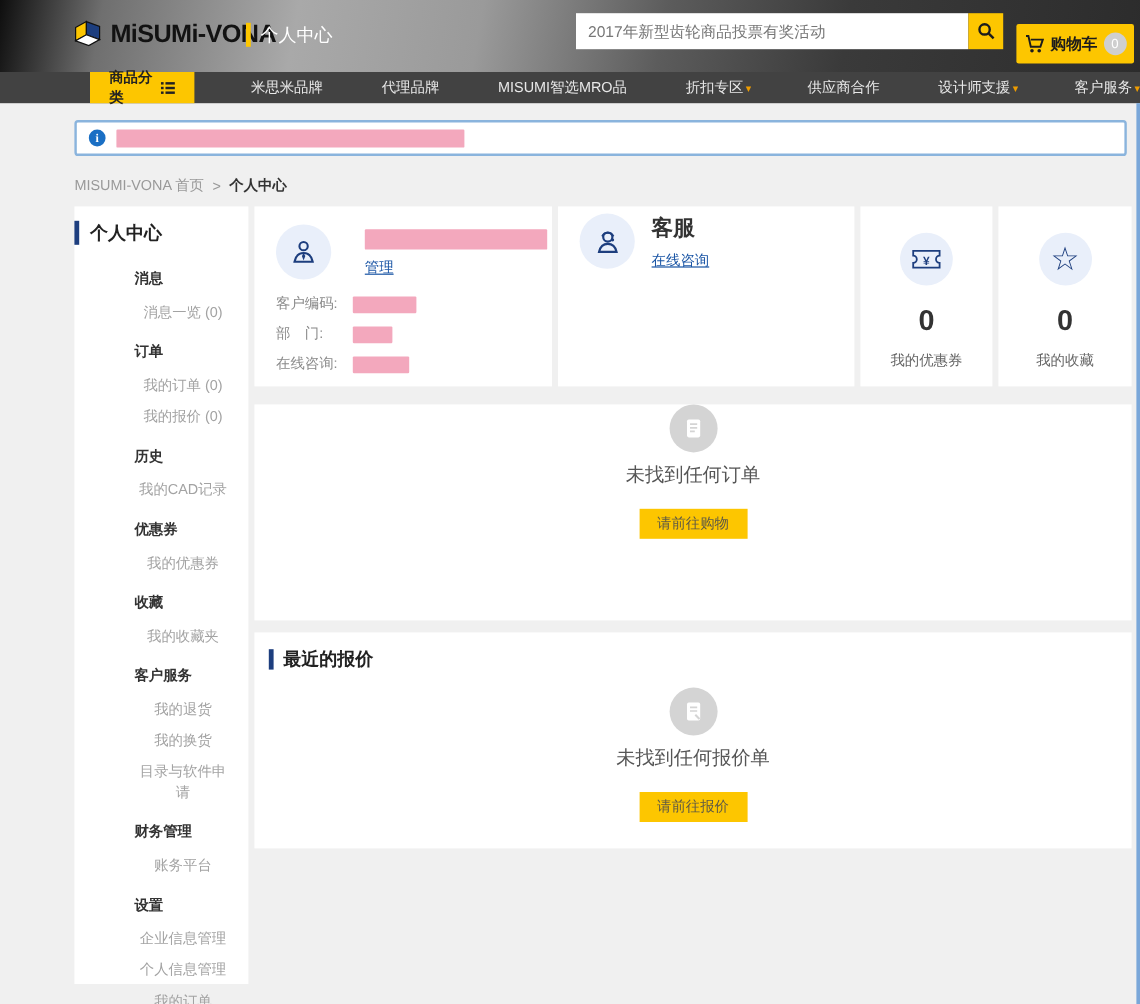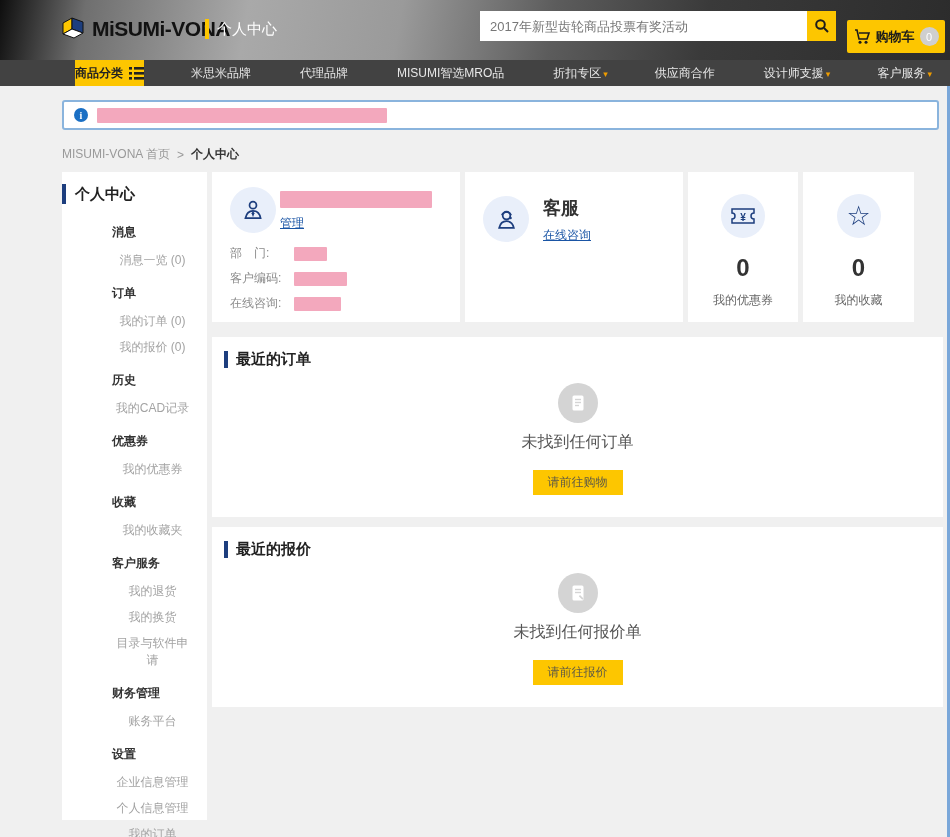--- a/index.html
+++ b/index.html
@@ -36,21 +36,21 @@
     width:19px; height:19px; border-radius:50%; background:#cfcfcf;
     color:#fff; font-size:11px; display:flex; align-items:center; justify-content:center;
   }
   
   .nav {
     position:absolute; left:0; top:60px; width:950px; height:26px;
     background:#424242; display:flex; align-items:center;
   }
   .catalog-box {
     margin-left:75px; height:26px; background:#fdc600; display:flex; align-items:center;
-    padding:0 0; gap:6px; cursor:pointer;
+    padding:0 16px; gap:6px; cursor:pointer;
   }
   .catalog-box .txt { font-size:12px; font-weight:bold; color:#222; }
   .nav-item { color:#e8e8e8; font-size:12px; margin-left:47px; cursor:pointer; white-space:nowrap; }
   .nav-item .caret { color:#ee9c00; font-size:9px; margin-left:2px; }
   
   .banner {
     position:absolute; left:62px; top:100px; width:877px; height:30px;
     background:#fff; border:2px solid #8ab4dd; border-radius:3px;
     display:flex; align-items:center; padding:0 10px; gap:9px;
   }
@@ -74,28 +74,28 @@
   .sb-title .nbar { width:4px; height:20px; background:#1d3e7e; margin-right:9px; }
   .sb-title .txt { font-size:15px; font-weight:bold; color:#222; }
   .sb-group { padding:8px 14px 0 14px;margin-left:36px; }
   .sb-header { font-size:12px; font-weight:bold; color:#333; padding:4px 0 6px 0; }
   .sb-item { display:block; font-size:12px; color:#a3a3a3; padding:4.5px 0; cursor:pointer; text-decoration:none;text-align:center; }
   
   .main { position:absolute; left:212px; top:172px; width:731px; }
   .row1 { display:flex; gap:5px; }
   .card { background:#fff; }
   .profile-card { width:248px; height:150px; padding:15px 18px; }
-  .support-card { width:218px; height:150px; padding:24px 18px; }
+  .support-card { width:247px; height:150px; padding:6px 18px; }
   .stat-card { width:110px; height:150px; text-align:center; }
   .stat-card:last-child { width:111px; }
   .avatar {
     width:46px; height:46px; border-radius:50%; background:#e9effa;
     display:flex; align-items:center; justify-content:center; flex:none;
   }
-  .profile-top { display:flex; gap:4px; }
+  .profile-top { display:flex; gap:28px; }
   .profile-top .redact { width:152px; height:17px; margin-top:4px; }
   .mini-link { font-size:12px; color:#1a55a5; text-decoration:underline; cursor:pointer; display:inline-block; margin-top:7px; }
   .profile-fields { margin-top:12px; }
   .pfield { display:flex; align-items:center; margin-top:8px; }
   .pfield .lab { width:64px; font-size:12px; color:#8a8a8a; }
   .pfield .redact { height:14px; }
   .support-top { display:flex; gap:14px; align-items:flex-start; }
   .support-title { font-size:18px; font-weight:bold; color:#333; }
   .stat-circle { width:44px; height:44px; border-radius:50%; background:#e9effa; margin:22px auto 0 auto; display:flex; align-items:center; justify-content:center; }
   .stat-value { font-size:24px; font-weight:bold; color:#333; margin-top:16px; }
@@ -242,26 +242,26 @@
             <path d="M12 12.8 l-1.3 2.2 1.3 3.6 1.3-3.6 Z" fill="#1d3e7e" stroke="none"></path>
           </svg>
         </div>
         <div>
           <div class="redact" style="width:152px;height:17px;margin-top:4px;"></div>
           <a class="mini-link">管理</a>
         </div>
       </div>
       <div class="profile-fields">
         <div class="pfield">
+          <span class="lab">客户编码:</span>
+          <span class="redact" style="width:53px;"></span>
+        </div>
+        <div class="pfield">
           <span class="lab">部　门:</span>
           <span class="redact" style="width:33px;"></span>
-        </div>
-        <div class="pfield">
-          <span class="lab">客户编码:</span>
-          <span class="redact" style="width:53px;"></span>
         </div>
         <div class="pfield">
           <span class="lab">在线咨询:</span>
           <span class="redact" style="width:47px;"></span>
         </div>
       </div>
     </div>
 
     <div class="card support-card">
       <div class="support-top">
@@ -294,24 +294,20 @@
     <div class="card stat-card">
       <div class="stat-circle">
         <span class="star-glyph">☆</span>
       </div>
       <div class="stat-value">0</div>
       <div class="stat-label">我的收藏</div>
     </div>
   </div>
 
   <div class="card section-card">
-    <div class="sec-title">
-      <span class="nbar"></span>
-      <span class="txt">最近的订单</span>
-    </div>
     <div class="empty-wrap">
       <div class="empty-circle">
         <svg width="18" height="20" viewBox="0 0 18 20">
           <rect x="3.5" y="2.5" width="11" height="15" rx="1.5" fill="#ffffff"></rect>
           <line x1="6" y1="6.5" x2="12" y2="6.5" stroke="#d4d4d4" stroke-width="1.4"></line>
           <line x1="6" y1="9.5" x2="12" y2="9.5" stroke="#d4d4d4" stroke-width="1.4"></line>
           <line x1="6" y1="12.5" x2="10" y2="12.5" stroke="#d4d4d4" stroke-width="1.4"></line>
         </svg>
       </div>
       <div class="empty-text">未找到任何订单</div>

